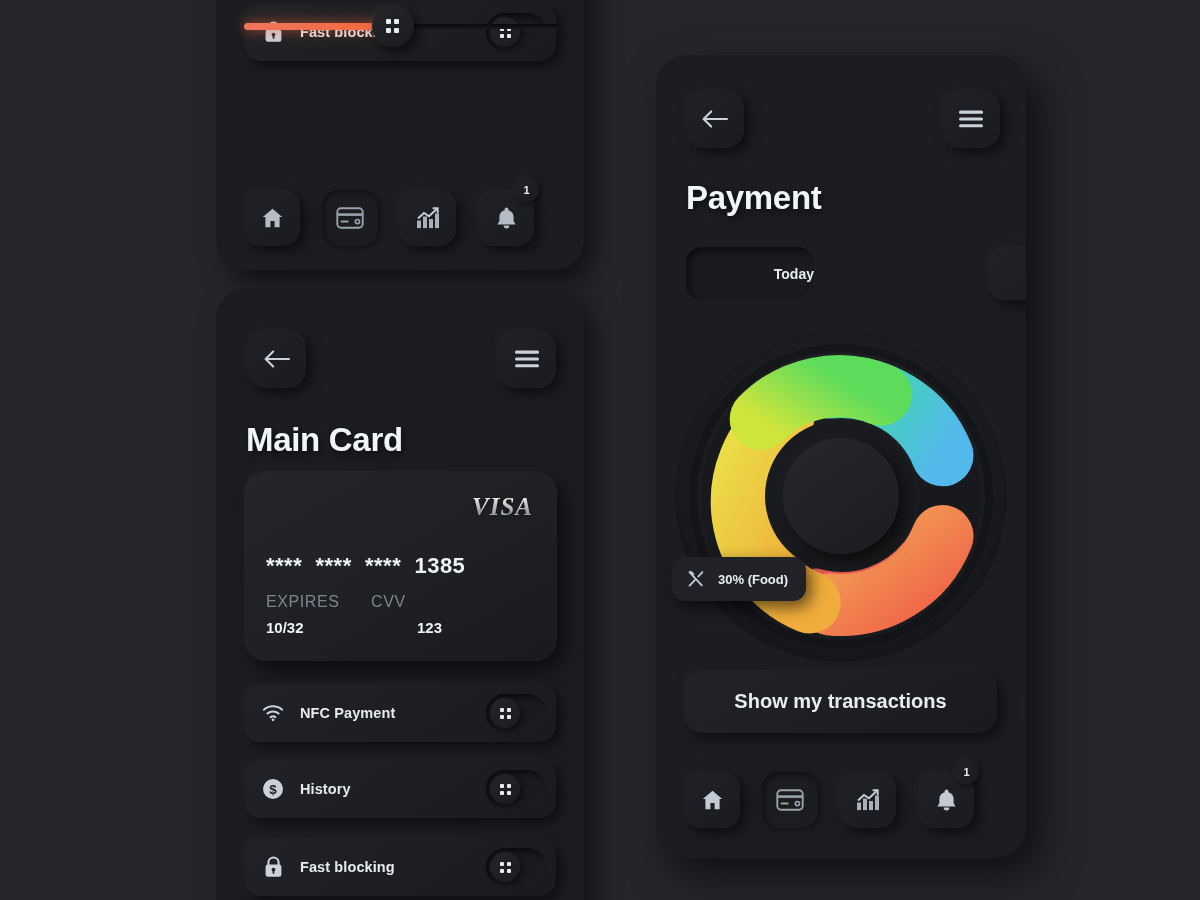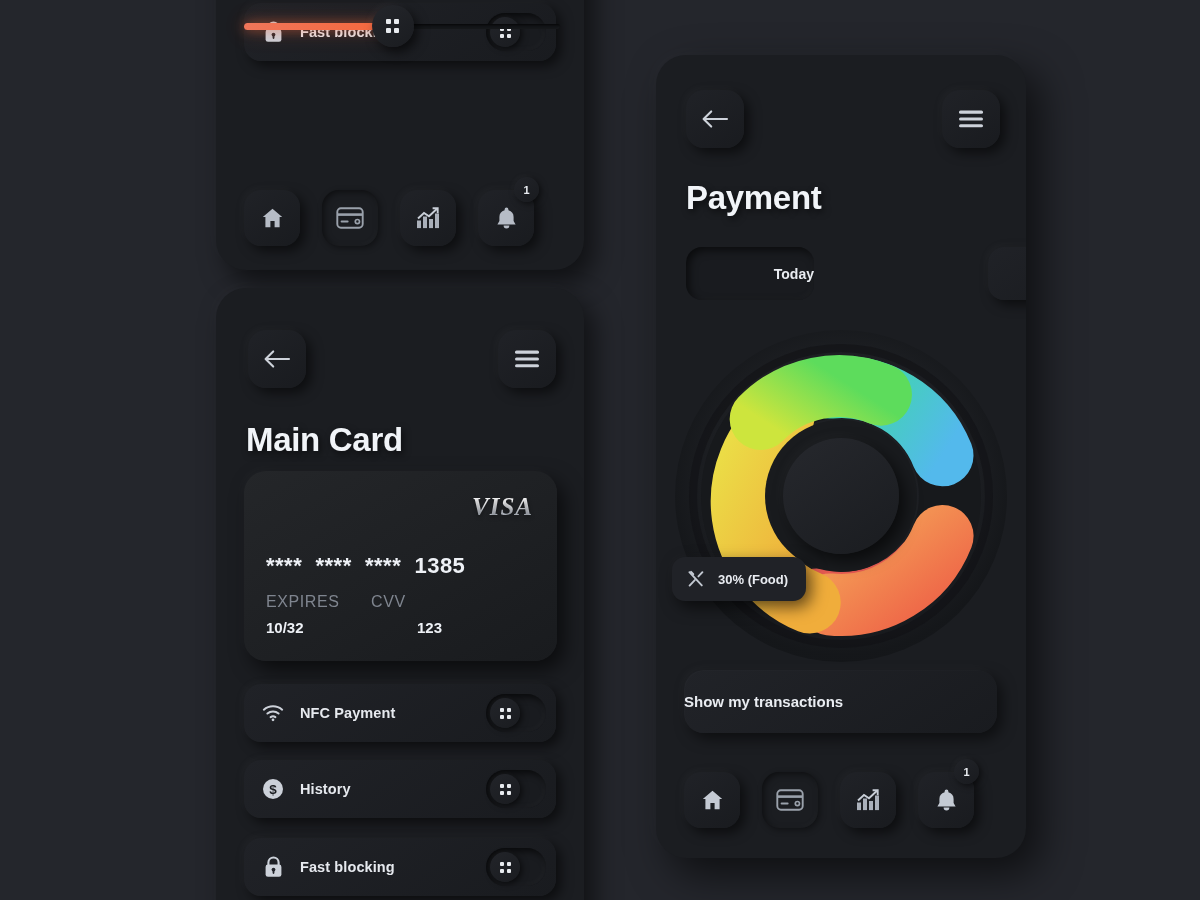--- a/index.html
+++ b/index.html
@@ -303,22 +303,22 @@
     font-weight: bold;
     color: #e9ecf1;
   }
 
   
   #show-transactions {
     position: absolute;
     left: 28px; top: 615px;
     width: 313px; height: 63px;
     border-radius: 20px;
-    display: flex; align-items: center; 
-    font-size: 15px;
+    display: flex; align-items: center; justify-content: center;
+    font-size: 20px;
     font-weight: bold;
     color: #e9ecf1;
     background: linear-gradient(145deg, #212328, #191b1f);
     box-shadow: 5px 6px 14px rgba(0,0,0,.5),
                 -3px -3px 10px rgba(255,255,255,.028),
                 inset 1px 1px 1px rgba(255,255,255,.015);
   }
 
   .ico { display: block; }
 </style>

